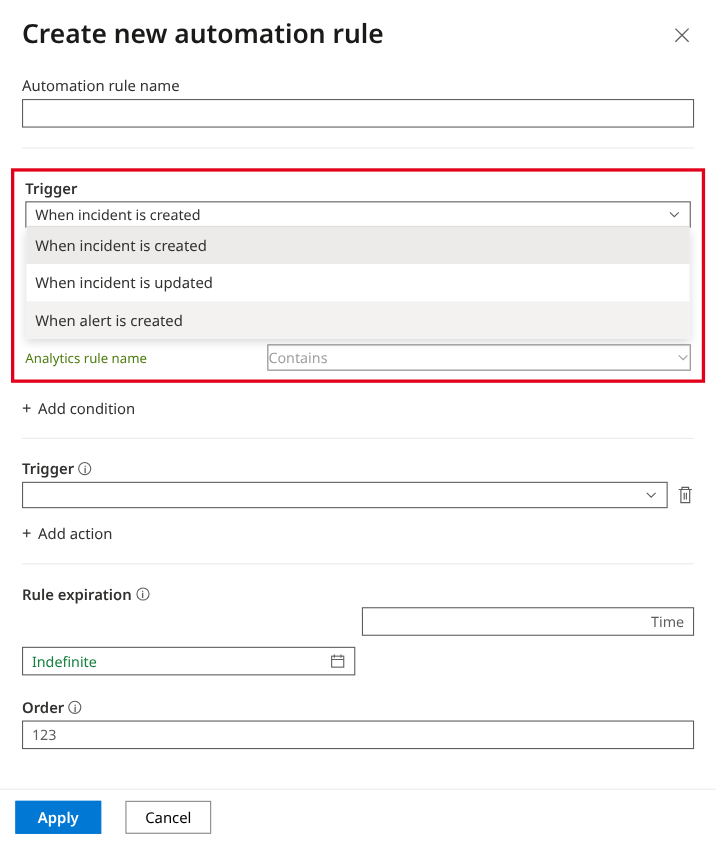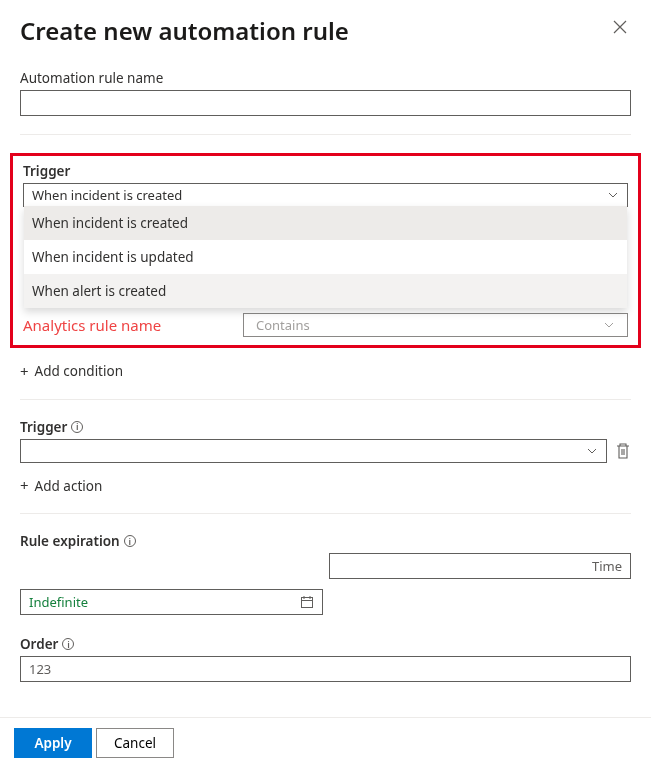--- a/index.html
+++ b/index.html
@@ -10,21 +10,21 @@
     color: #323130;
     width: 651px;
     height: 768px;
     position: relative;
     background: #fff;
   }
   .panel { padding: 14px 20px 0 20px; }
   .header {
     display: flex;
     justify-content: space-between;
-    align-items: flex-start;
+    align-items: center;
     margin-bottom: 22px;
   }
   .header h1 {
     font-size: 24px;
     font-weight: 600;
     margin: 0;
     color: #1b1a19;
   }
   .close-x {
     font-size: 18px;
@@ -106,30 +106,30 @@
     position: relative;
   }
   .conditions-row {
     display: flex;
     align-items: center;
     gap: 10px;
     margin-top: 4px;
   }
   .cond-label {
     flex: 0 0 210px;
-    font-size: 15px;
-    color: #ef4444;
+    font-size: 12px;
+    color: #4d7c0f;
   }
   .cond-dd {
     flex: 1;
     height: 24px;
     border: 1px solid #8a8886;
     display: flex;
     align-items: center;
-    padding: 0 12px;
+    padding: 0 0;
     color: #a19f9d;
     font-size: 13px;
     cursor: pointer;
   }
   .cond-dd .chevron svg path { stroke: #a19f9d; }
   .add-link {
     display: inline-flex;
     align-items: center;
     gap: 6px;
     font-size: 13.5px;
@@ -178,21 +178,21 @@
     margin-top: 36px;
   }
   .date-input .txt { flex: 1; }
   .cal-icon { width: 14px; height: 14px; color: #605e5c; }
   .footer {
     position: absolute;
     left: 0; right: 0; bottom: 0;
     border-top: 1px solid #edebe9;
     padding: 10px 14px;
     display: flex;
-    gap: 4px;
+    gap: 22px;
     background: #fff;
   }
   .btn {
     height: 30px;
     min-width: 78px;
     border: 1px solid #8a8886;
     background: #fff;
     font-family: inherit;
     font-size: 13.5px;
     cursor: pointer;

